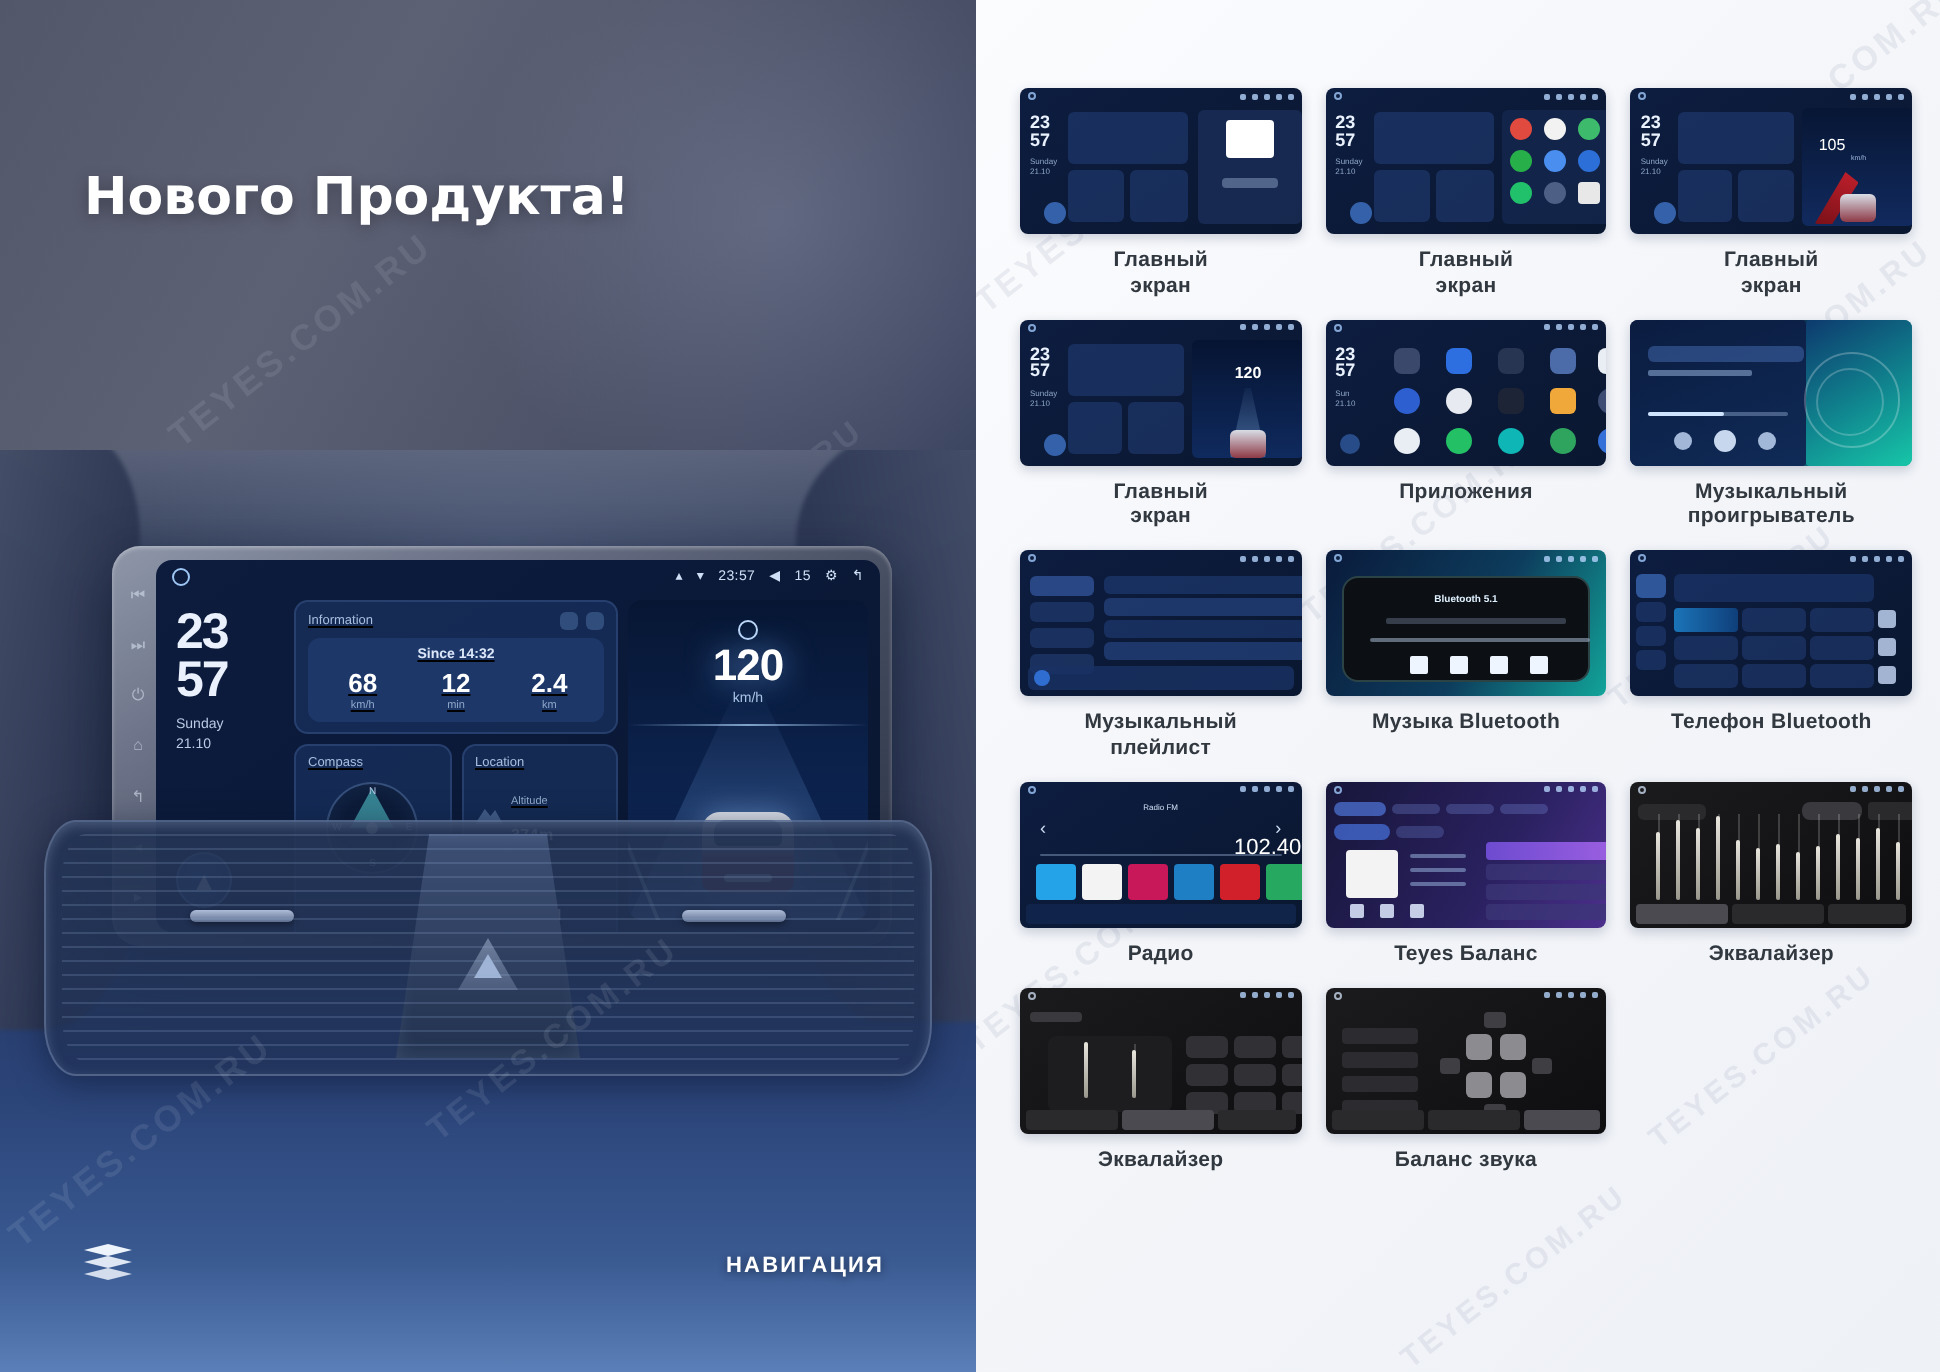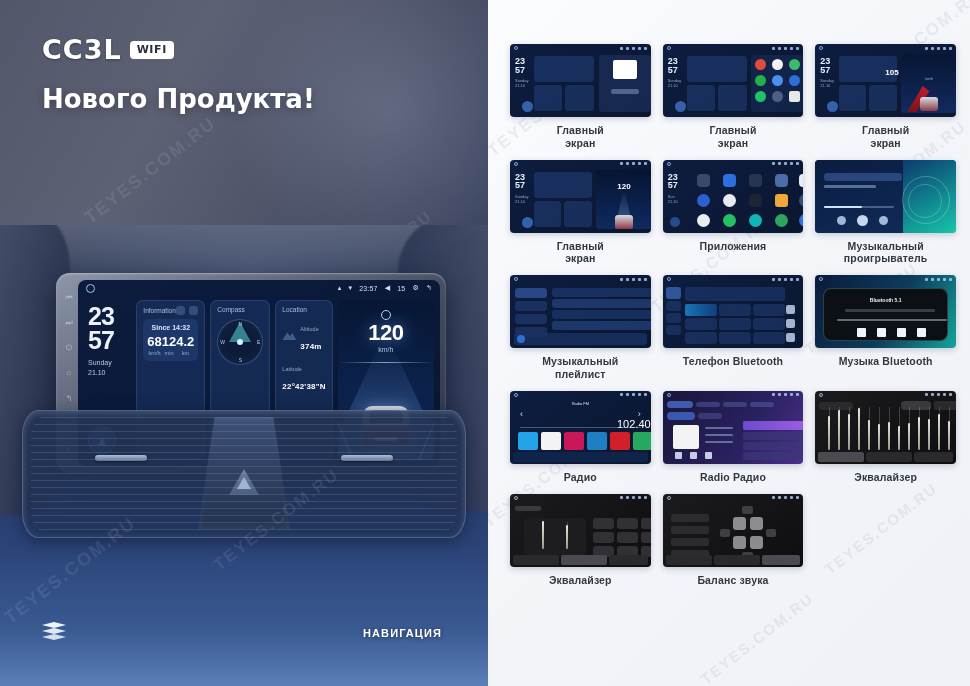--- a/index.html
+++ b/index.html
@@ -148,21 +148,21 @@
   .col-left{ width:58px; padding-left:4px; padding-top:4px; color:#eaf1fc;}
   .clock{ font-size:25px; font-weight:700; line-height:.96; letter-spacing:-1px;}
   .clock-sub{ font-size:7px; margin-top:6px; color:#b9cbe5; line-height:1.3;}
   .nav-fab{
     position:absolute; left:10px; bottom:12px; width:28px;height:28px;border-radius:50%;
     background:radial-gradient(circle at 35% 30%,#2f5fa8,#163564);
     border:1px solid rgba(150,190,250,.5);
     display:flex;align-items:center;justify-content:center;
     color:#cfe3ff;font-size:13px;
   }
-  .col-mid{ flex:1; display:flex; flex-direction:row; gap:5px;}
+  .col-mid{ flex:1; display:flex; flex-direction:column; gap:5px;text-decoration:underline;}
   .card{ background:rgba(32,60,112,.48); border:1px solid rgba(110,150,215,.20); border-radius:7px; padding:5px 6px;}
   .card-h{ font-size:6.5px; color:#a9bfdf; margin-bottom:4px; display:flex; align-items:center;}
   .card-h .dots{ margin-left:auto; display:flex; gap:4px;}
   .card-h .dots i{ width:9px;height:9px;border-radius:3px;background:rgba(120,160,220,.3); display:inline-block;}
   .info-inner{ background:rgba(40,72,130,.45); border-radius:6px; padding:5px 4px; }
   .since{ text-align:center; color:#dbe7f8; font-size:7px; font-weight:700; margin-bottom:4px;}
   .stats{ display:flex; }
   .stat{ flex:1; text-align:center; }
   .stat b{ display:block; color:#fff; font-size:13px; font-weight:700; line-height:1;}
   .stat s{ display:block; text-decoration:none; color:#8fa8c9; font-size:5.5px; margin-top:2px;}
@@ -315,24 +315,20 @@
 </head>
 <body>
 
 <div class="hero">
   <div class="hero-sky"></div>
   <div class="hero-glow"></div>
 
   <div class="wm-hero p1">TEYES.COM.RU</div>
   <div class="wm-hero p4">TEYES.COM.RU</div>
 
-  <div class="logo-row">
-    <span class="logo-text">CC3L</span>
-    <span class="logo-badge">WIFI</span>
-  </div>
 
   <div class="headline">
     <span class="l2">Нового Продукта!</span>
   </div>
 
   <div class="dash">
     <div class="dash-topshade"></div>
     <div class="pillar-l"></div>
     <div class="pillar-r"></div>
 
@@ -385,21 +381,21 @@
                 <div class="stats">
                   <div class="stat">
                     <b>68</b>
                     <s>km/h</s>
                   </div>
                   <div class="stat">
                     <b>12</b>
                     <s>min</s>
                   </div>
                   <div class="stat">
-                    <b>4.2</b>
+                    <b>2.4</b>
                     <s>km</s>
                   </div>
                 </div>
               </div>
             </div>
 
             <div class="row2">
               <div class="card">
                 <div class="card-h">
                   <span>Compass</span>
@@ -555,21 +551,21 @@
             </span>
           </div>
         <div class="mini-clock">23<br>57</div>
         <div class="mini-sub">Sunday<br>21.10</div>
         <div class="mini-card tb" style="left:24px;top:12px;width:58px;height:26px;"></div>
         <div class="mini-card tb" style="left:24px;top:41px;width:27px;height:26px;"></div>
         <div class="mini-card tb" style="left:54px;top:41px;width:28px;height:26px;"></div>
         <div class="tb" style="left:86px;top:10px;width:56px;height:59px;background:linear-gradient(180deg,#071634,#112a5e);border-radius:3px;overflow:hidden"></div>
         <div class="tb" style="left:92px;top:42px;width:22px;height:26px;background:linear-gradient(200deg,#c0202c,#7a1018);clip-path:polygon(0 100%,70% 0,100% 20%,40% 100%)"></div>
         <div class="tb" style="left:105px;bottom:6px;width:18px;height:14px;background:linear-gradient(180deg,#d8dde6,#8d3a46);border-radius:3px"></div>
-        <div style="position:absolute;left:70px;top:24px;width:56px;text-align:left;color:#fff;font-size:8px;font-weight:700">105</div>
+        <div style="position:absolute;left:94px;top:24px;width:56px;text-align:left;color:#fff;font-size:8px;font-weight:400">105</div>
         <div style="position:absolute;left:86px;top:33px;width:56px;text-align:center;color:#9db7da;font-size:3.5px">km/h</div>
         <div class="mini-tile" style="left:12px;bottom:5px;width:11px;height:11px;background:rgba(60,110,190,.85)"></div>
       </div>
       <div class="cap">
         <span>Главный</span><br><span>экран</span>
       </div>
     </div>
 
     <div class="cellwrap">
       <div class="thumb">
@@ -686,20 +682,46 @@
         <div class="mini-card tb" style="left:42px;top:46px;width:104px;height:9px;background:rgba(45,80,150,.55)"></div>
         <div class="tb" style="left:4px;bottom:3px;right:4px;height:12px;background:rgba(25,50,100,.8);border-radius:3px"></div>
         <div class="mini-tile" style="left:7px;bottom:5px;width:8px;height:8px;background:#2f6ed0"></div>
       </div>
       <div class="cap">
         <span>Музыкальный</span><br><span>плейлист</span>
       </div>
     </div>
 
     <div class="cellwrap">
+      <div class="thumb teal">
+        <div class="tbar">
+            <span class="d"></span>
+            <span class="rr">
+              <i></i>
+              <i></i>
+              <i></i>
+              <i></i>
+              <i></i>
+            </span>
+          </div>
+        <div class="tb" style="left:8px;top:13px;right:8px;bottom:7px;background:#0c0f14;border-radius:8px;border:1px solid rgba(120,190,190,.3)"></div>
+        <div style="position:absolute;left:0;right:0;top:22px;text-align:center;color:#dff1ff;font-size:5px;font-weight:700">Bluetooth 5.1</div>
+        <div class="mini-bar" style="left:30px;top:34px;width:90px;height:3px;background:rgba(180,205,240,.25)"></div>
+        <div class="mini-bar" style="left:22px;top:44px;width:110px;height:1.5px;background:rgba(200,220,250,.45)"></div>
+        <div class="mini-tile" style="left:42px;top:53px;width:9px;height:9px;background:#eef5ff;border-radius:1px"></div>
+        <div class="mini-tile" style="left:62px;top:53px;width:9px;height:9px;background:#eef5ff;border-radius:1px"></div>
+        <div class="mini-tile" style="left:82px;top:53px;width:9px;height:9px;background:#eef5ff;border-radius:1px"></div>
+        <div class="mini-tile" style="left:102px;top:53px;width:9px;height:9px;background:#eef5ff;border-radius:1px"></div>
+      </div>
+      <div class="cap">
+        <span>Музыка Bluetooth</span>
+      </div>
+    </div>
+
+    <div class="cellwrap">
       <div class="thumb">
         <div class="tbar">
             <span class="d"></span>
             <span class="rr">
               <i></i>
               <i></i>
               <i></i>
               <i></i>
               <i></i>
             </span>
@@ -720,46 +742,20 @@
         <div class="mini-card tb" style="left:90px;top:57px;width:32px;height:12px;"></div>
         <div class="mini-tile" style="right:8px;top:30px;width:9px;height:9px;background:rgba(200,220,250,.8);border-radius:2px"></div>
         <div class="mini-tile" style="right:8px;top:44px;width:9px;height:9px;background:rgba(200,220,250,.8);border-radius:2px"></div>
         <div class="mini-tile" style="right:8px;top:58px;width:9px;height:9px;background:rgba(200,220,250,.8);border-radius:2px"></div>
       </div>
       <div class="cap">
         <span>Телефон Bluetooth</span>
       </div>
     </div>
 
-    <div class="cellwrap">
-      <div class="thumb teal">
-        <div class="tbar">
-            <span class="d"></span>
-            <span class="rr">
-              <i></i>
-              <i></i>
-              <i></i>
-              <i></i>
-              <i></i>
-            </span>
-          </div>
-        <div class="tb" style="left:8px;top:13px;right:8px;bottom:7px;background:#0c0f14;border-radius:8px;border:1px solid rgba(120,190,190,.3)"></div>
-        <div style="position:absolute;left:0;right:0;top:22px;text-align:center;color:#dff1ff;font-size:5px;font-weight:700">Bluetooth 5.1</div>
-        <div class="mini-bar" style="left:30px;top:34px;width:90px;height:3px;background:rgba(180,205,240,.25)"></div>
-        <div class="mini-bar" style="left:22px;top:44px;width:110px;height:1.5px;background:rgba(200,220,250,.45)"></div>
-        <div class="mini-tile" style="left:42px;top:53px;width:9px;height:9px;background:#eef5ff;border-radius:1px"></div>
-        <div class="mini-tile" style="left:62px;top:53px;width:9px;height:9px;background:#eef5ff;border-radius:1px"></div>
-        <div class="mini-tile" style="left:82px;top:53px;width:9px;height:9px;background:#eef5ff;border-radius:1px"></div>
-        <div class="mini-tile" style="left:102px;top:53px;width:9px;height:9px;background:#eef5ff;border-radius:1px"></div>
-      </div>
-      <div class="cap">
-        <span>Музыка Bluetooth</span>
-      </div>
-    </div>
-
 
     <div class="cellwrap">
       <div class="thumb">
         <div class="tbar">
             <span class="d"></span>
             <span class="rr">
               <i></i>
               <i></i>
               <i></i>
               <i></i>
@@ -808,21 +804,21 @@
         <div class="mini-bar" style="left:42px;top:50px;width:28px;height:2px"></div>
         <div class="tb" style="left:80px;top:30px;width:62px;height:9px;background:linear-gradient(90deg,#6d4bd0,#9a5ee0);border-radius:2px"></div>
         <div class="tb" style="left:80px;top:41px;width:62px;height:8px;background:rgba(60,55,120,.7);border-radius:2px"></div>
         <div class="tb" style="left:80px;top:51px;width:62px;height:8px;background:rgba(60,55,120,.7);border-radius:2px"></div>
         <div class="tb" style="left:80px;top:61px;width:62px;height:8px;background:rgba(60,55,120,.7);border-radius:2px"></div>
         <div class="mini-tile" style="left:12px;bottom:5px;width:7px;height:7px;background:rgba(225,235,255,.85);border-radius:1px"></div>
         <div class="mini-tile" style="left:27px;bottom:5px;width:7px;height:7px;background:rgba(225,235,255,.85);border-radius:1px"></div>
         <div class="mini-tile" style="left:42px;bottom:5px;width:7px;height:7px;background:rgba(225,235,255,.85);border-radius:1px"></div>
       </div>
       <div class="cap">
-        <span>Radio Радио</span>
+        <span>Teyes Баланс</span>
       </div>
     </div>
 
     <div class="cellwrap">
       <div class="thumb dark">
         <div class="tbar onlight">
             <span class="d"></span>
             <span class="rr">
               <i></i>
               <i></i>

